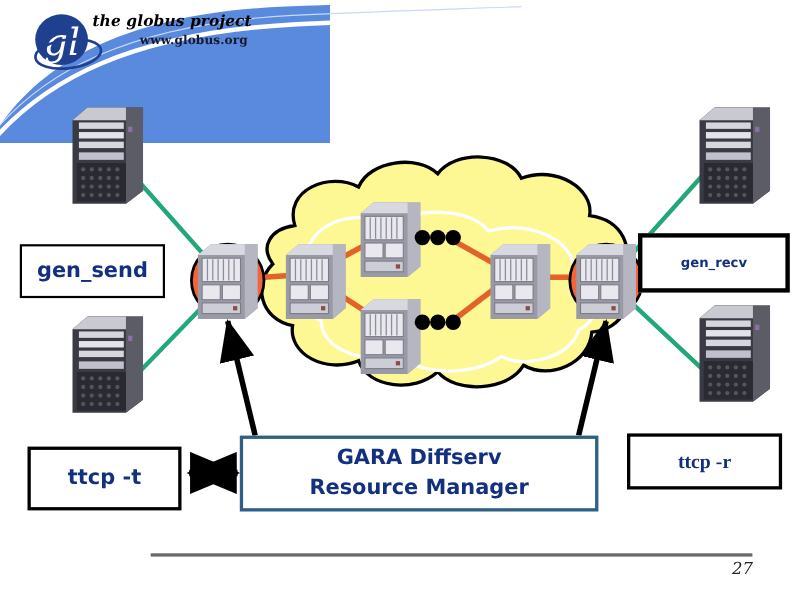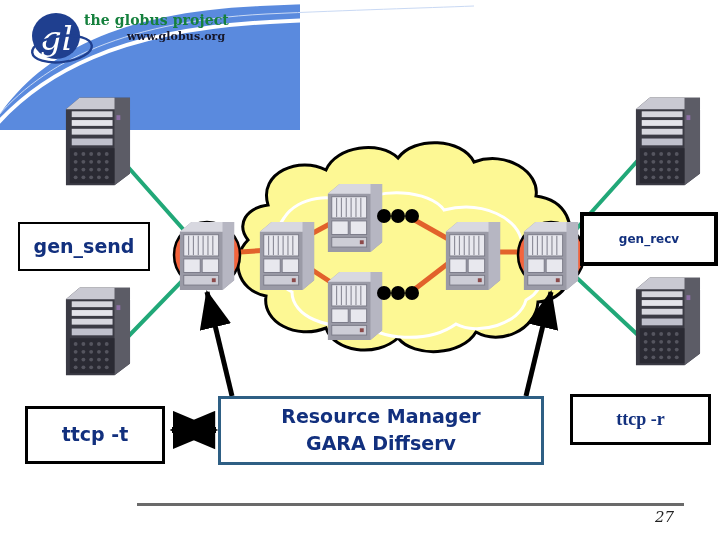--- a/index.html
+++ b/index.html
@@ -11,22 +11,22 @@
   #slide{position:absolute;inset:0;width:720px;height:540px;overflow:hidden;}
 
   
   .hdr-svg{position:absolute;left:0;top:0;width:720px;height:130px;}
 
   .logo-wrap{position:absolute;left:22px;top:8px;width:230px;height:58px;}
   .logo-svg{position:absolute;left:0;top:0;}
   .logo-text{
     position:absolute;left:62px;top:4px;
     font-family:"DejaVu Serif", serif;
-    font-weight:bold;font-size:14px;color:#15803d;
-    letter-spacing:.1px;white-space:nowrap;
+    font-weight:bold;font-size:14px;color:#000000;
+    letter-spacing:.1px;white-space:nowrap;font-style:italic;
   }
   .logo-url{
     position:absolute;left:105px;top:22px;
     font-family:"DejaVu Serif", serif;
     font-weight:bold;font-size:11px;color:#17182b;
     letter-spacing:.1px;white-space:nowrap;
   }
 
   
   .title{
@@ -62,20 +62,21 @@
   }
   .lbl-gara .ln{display:block;}
 
   
   .footrule{
     position:absolute;left:137px;top:503px;width:547px;height:3px;
     background:#6a6a6a;
   }
   .pageno{
     position:absolute;left:655px;top:508px;width:40px;
+    text-align:center;
     font-family:"DejaVu Serif", serif;
     font-style:italic;font-size:15px;color:#222222;
   }
 </style>
 </head>
 <body>
 
 <div id="slide">
 
   <svg class="hdr-svg" viewBox="0 0 720 130" aria-hidden="true">
@@ -245,20 +246,20 @@
     <line x1="526" y1="396" x2="551" y2="292" stroke="#000000" stroke-width="5" marker-end="url(#ah2)"></line>
 
     <line x1="172" y1="430" x2="216" y2="430" stroke="#000000" stroke-width="6" marker-end="url(#ah)" marker-start="url(#ah-start)"></line>
   </svg>
 
   <div class="lbl lbl-gen-send">gen_send</div>
   <div class="lbl lbl-gen-recv">gen_recv</div>
   <div class="lbl lbl-ttcp-t">ttcp -t</div>
   <div class="lbl lbl-ttcp-r">ttcp -r</div>
   <div class="lbl lbl-gara">
+    <span class="ln">GARA Diffserv</span>
     <span class="ln">Resource Manager</span>
-    <span class="ln">GARA Diffserv</span>
   </div>
 
   <div class="footrule"></div>
   <div class="pageno">27</div>
 
 </div>
 
 </body></html>

